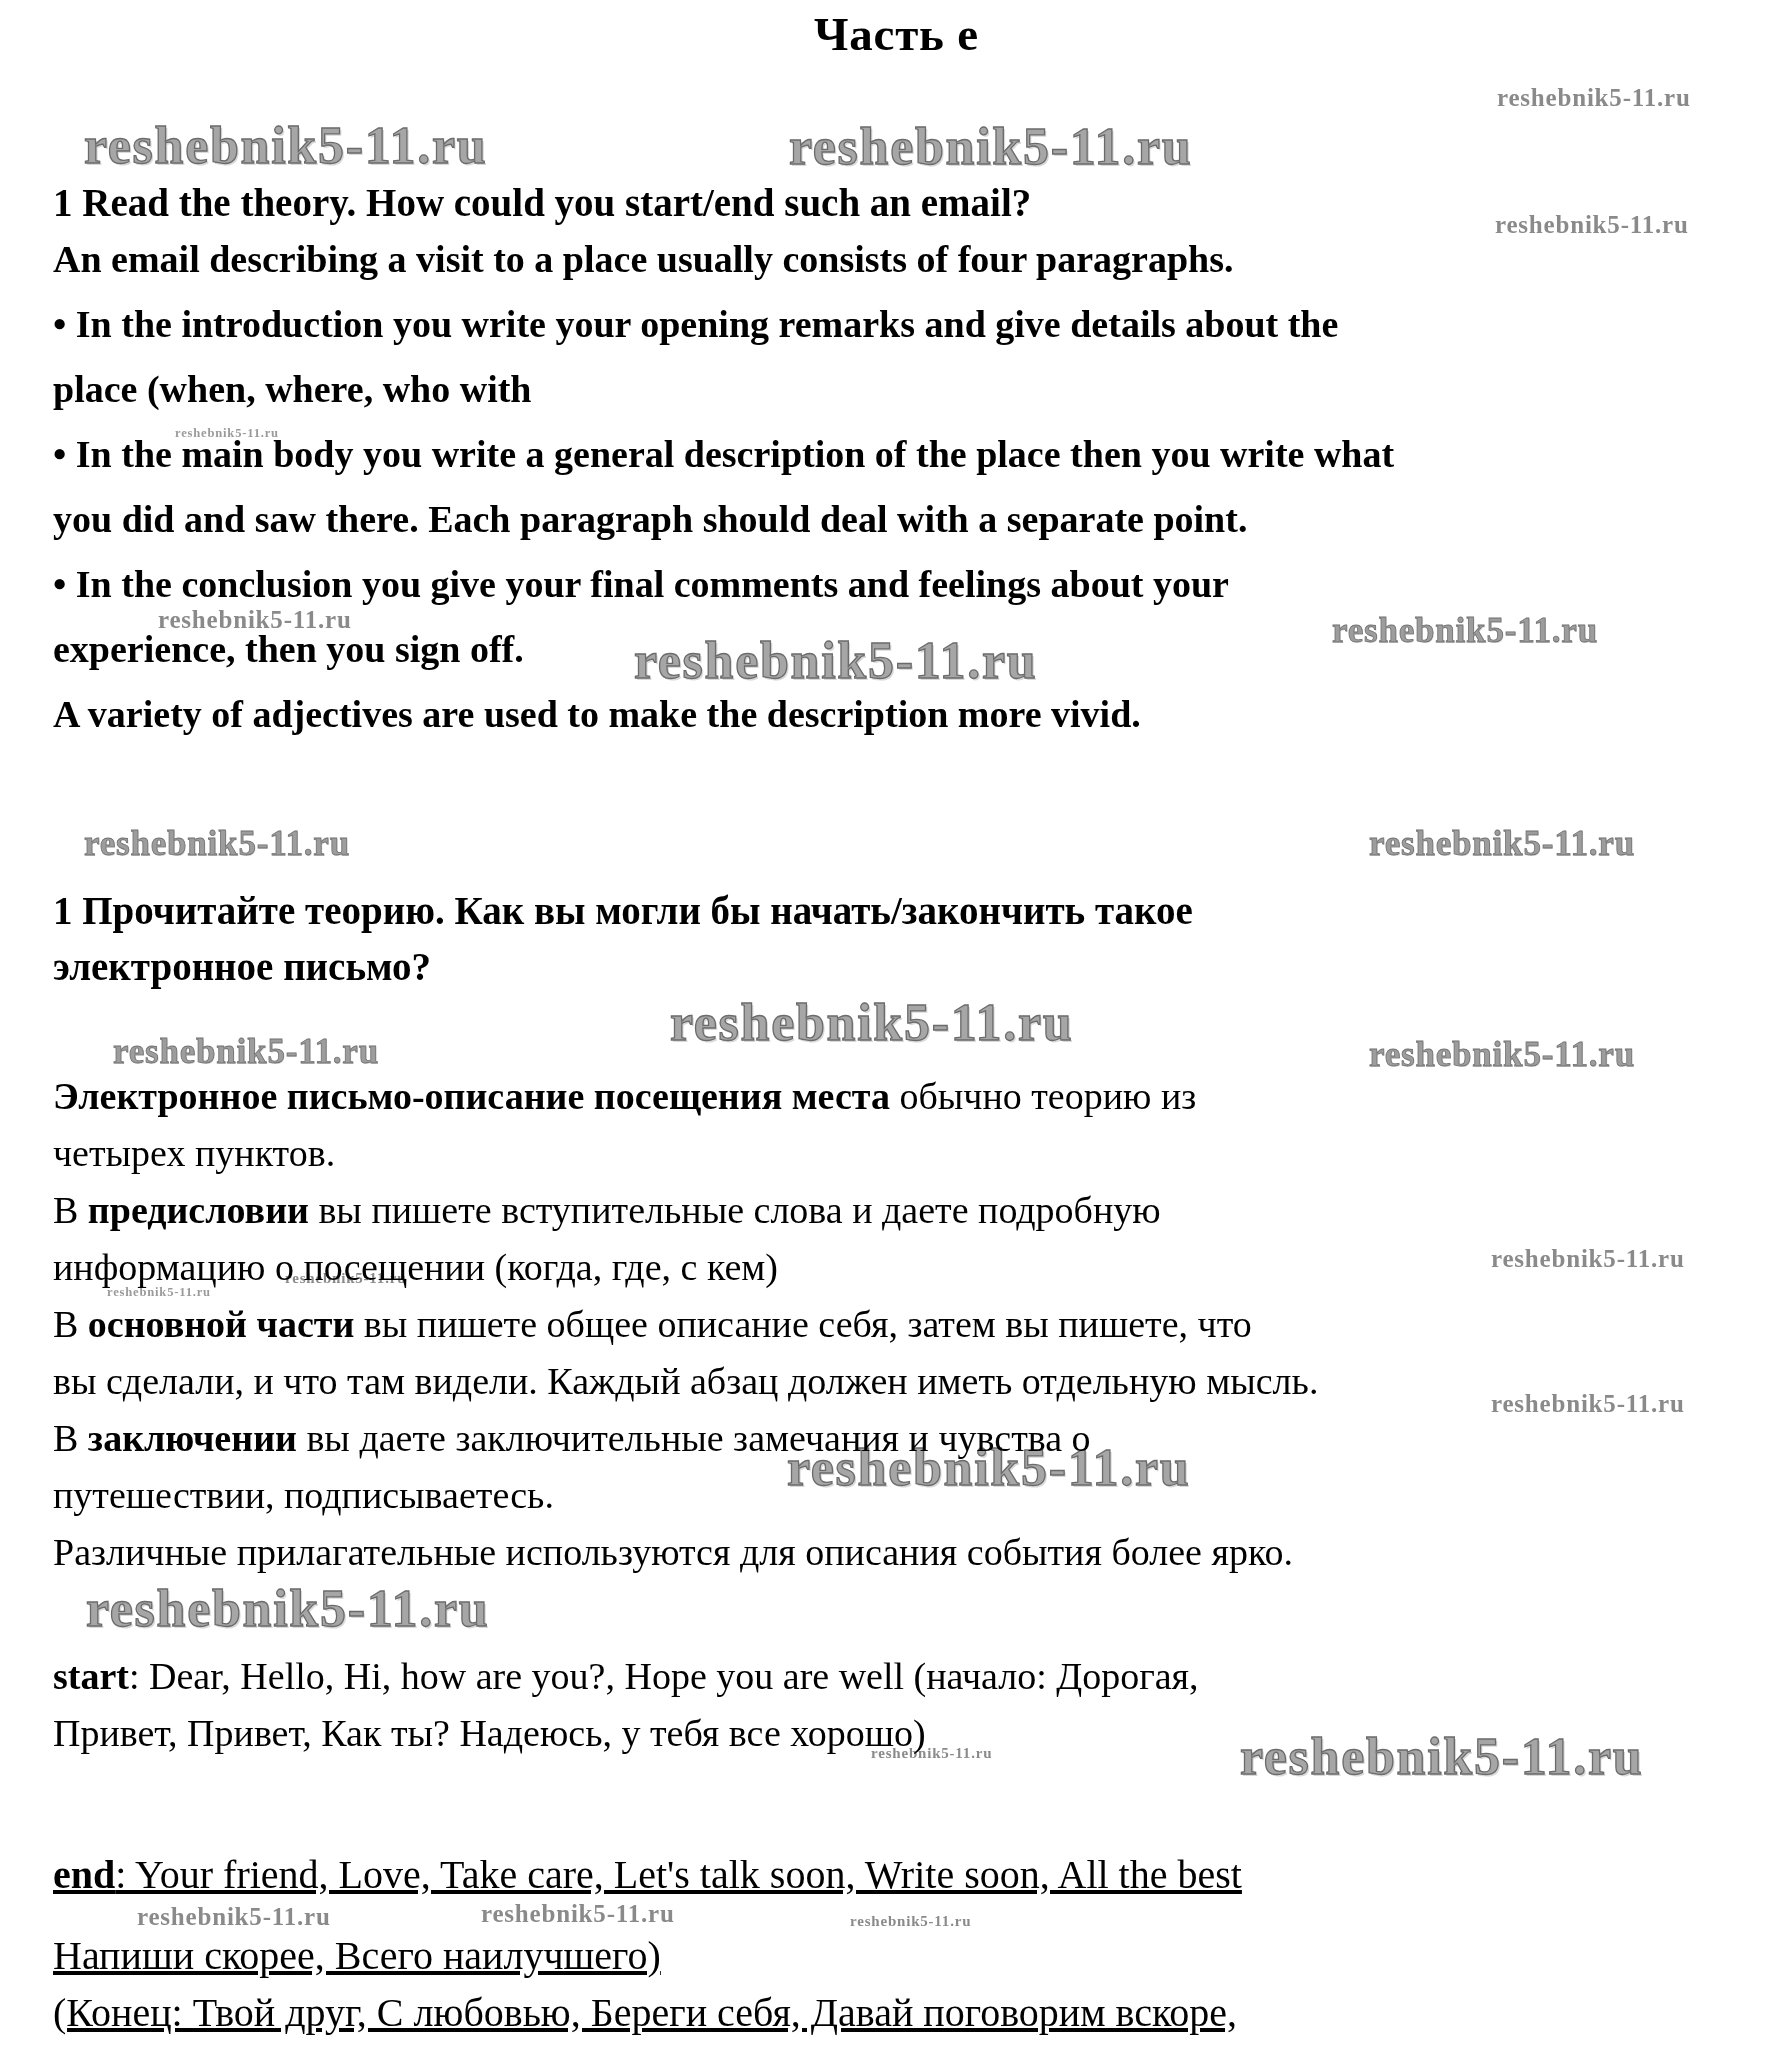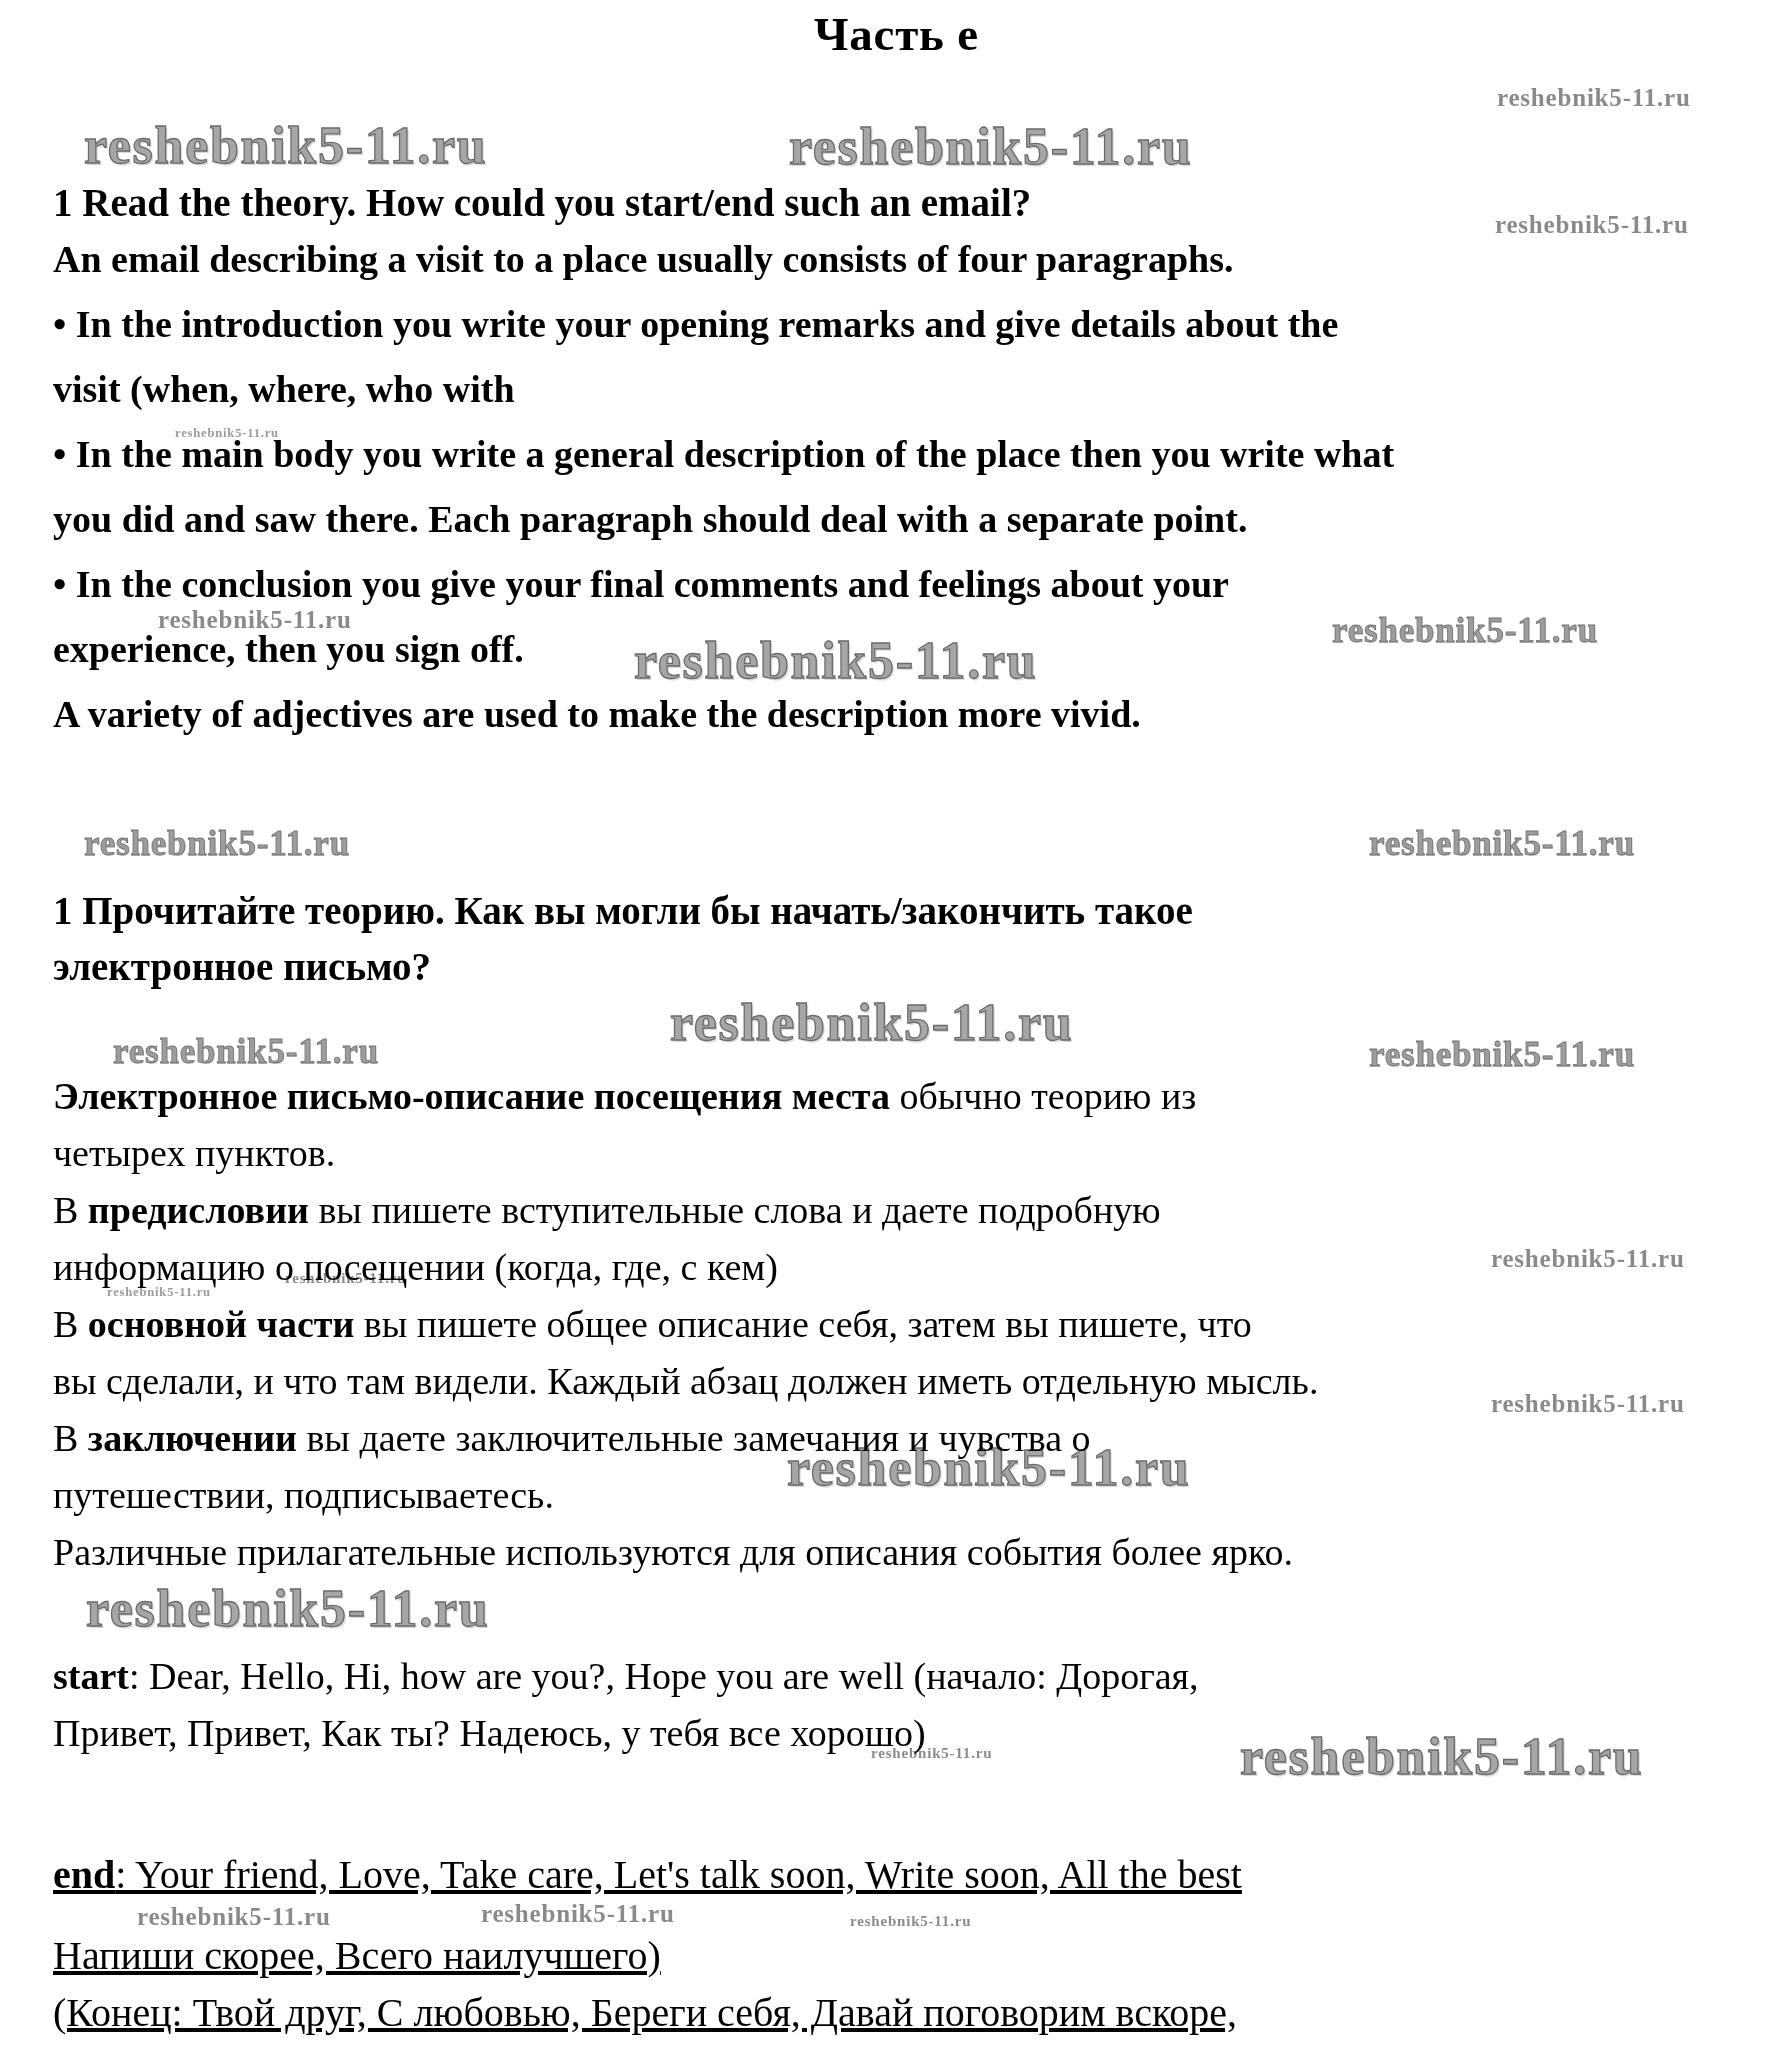--- a/index.html
+++ b/index.html
@@ -67,21 +67,21 @@
 <span class="wm wm-sm" style="left:481px;top:1900px;">reshebnik5-11.ru</span>
 <span class="wm wm-xs" style="left:850px;top:1913px;">reshebnik5-11.ru</span>
 
 <div class="title">Часть е</div>
 
 <div class="h-en">1 Read the theory. How could you start/end such an email?</div>
 
 <div class="p-en">
   <div class="ln">An email describing a visit to a place usually consists of four paragraphs.</div>
   <div class="ln">• In the introduction you write your opening remarks and give details about the</div>
-  <div class="ln">visit (when, where, who with</div>
+  <div class="ln">place (when, where, who with</div>
   <div class="ln">• In the main body you write a general description of the place then you write what</div>
   <div class="ln">you did and saw there. Each paragraph should deal with a separate point.</div>
   <div class="ln">• In the conclusion you give your final comments and feelings about your</div>
   <div class="ln">experience, then you sign off.</div>
   <div class="ln">A variety of adjectives are used to make the description more vivid.</div>
 </div>
 
 <div class="h-ru">
   <div class="ln">1 Прочитайте теорию. Как вы могли бы начать/закончить такое</div>
   <div class="ln">электронное письмо?</div>

